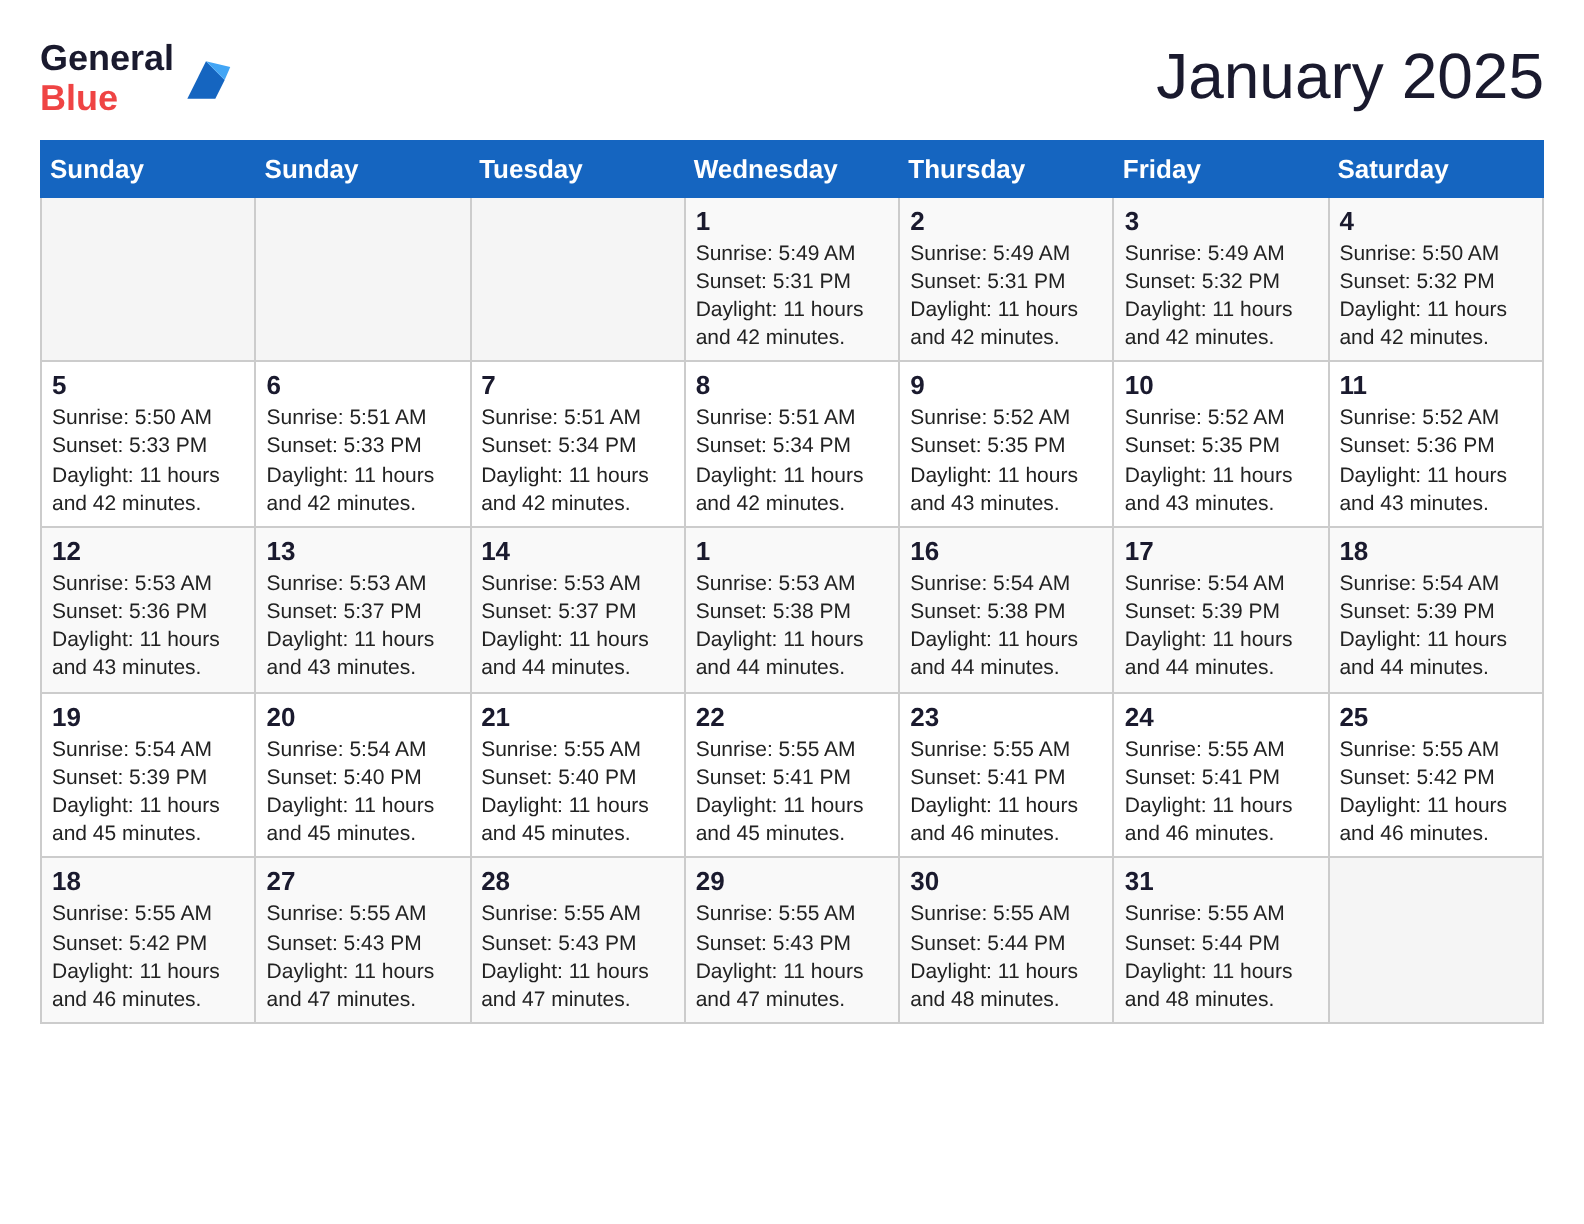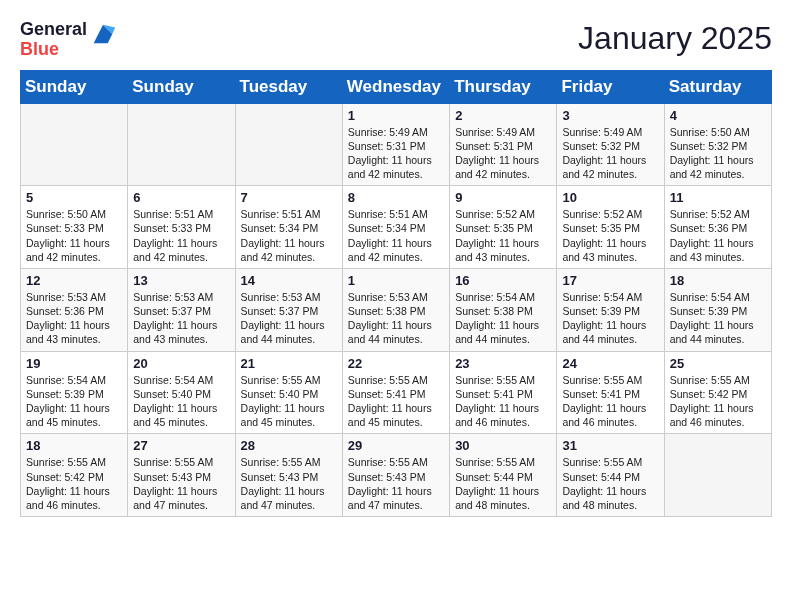--- a/index.html
+++ b/index.html
@@ -11,21 +11,21 @@
       padding: 20px;
     }
     .header {
       display: flex;
       justify-content: space-between;
       align-items: flex-start;
       margin-bottom: 10px;
     }
     .logo {
       display: flex;
-      align-items: flex-start;
+      align-items: center;
     }
     .logo-text {
       display: flex;
       flex-direction: column;
       line-height: 1.1;
     }
     .logo-general {
       font-size: 18px;
       font-weight: bold;
       color: #1a1a2e;
@@ -53,21 +53,21 @@
       color: #333;
     }
     .calendar {
       width: 100%;
       border-collapse: collapse;
       border: 1px solid #ccc;
     }
     .calendar th {
       background-color: #1565c0;
       color: #fff;
-      font-size: 17px;
+      font-size: 13px;
       font-weight: bold;
       padding: 6px 4px;
       text-align: left;
       border: 1px solid #1565c0;
     }
     .calendar td {
       vertical-align: top;
       border: 1px solid #ccc;
       padding: 4px 5px;
       width: calc(100% / 7);

